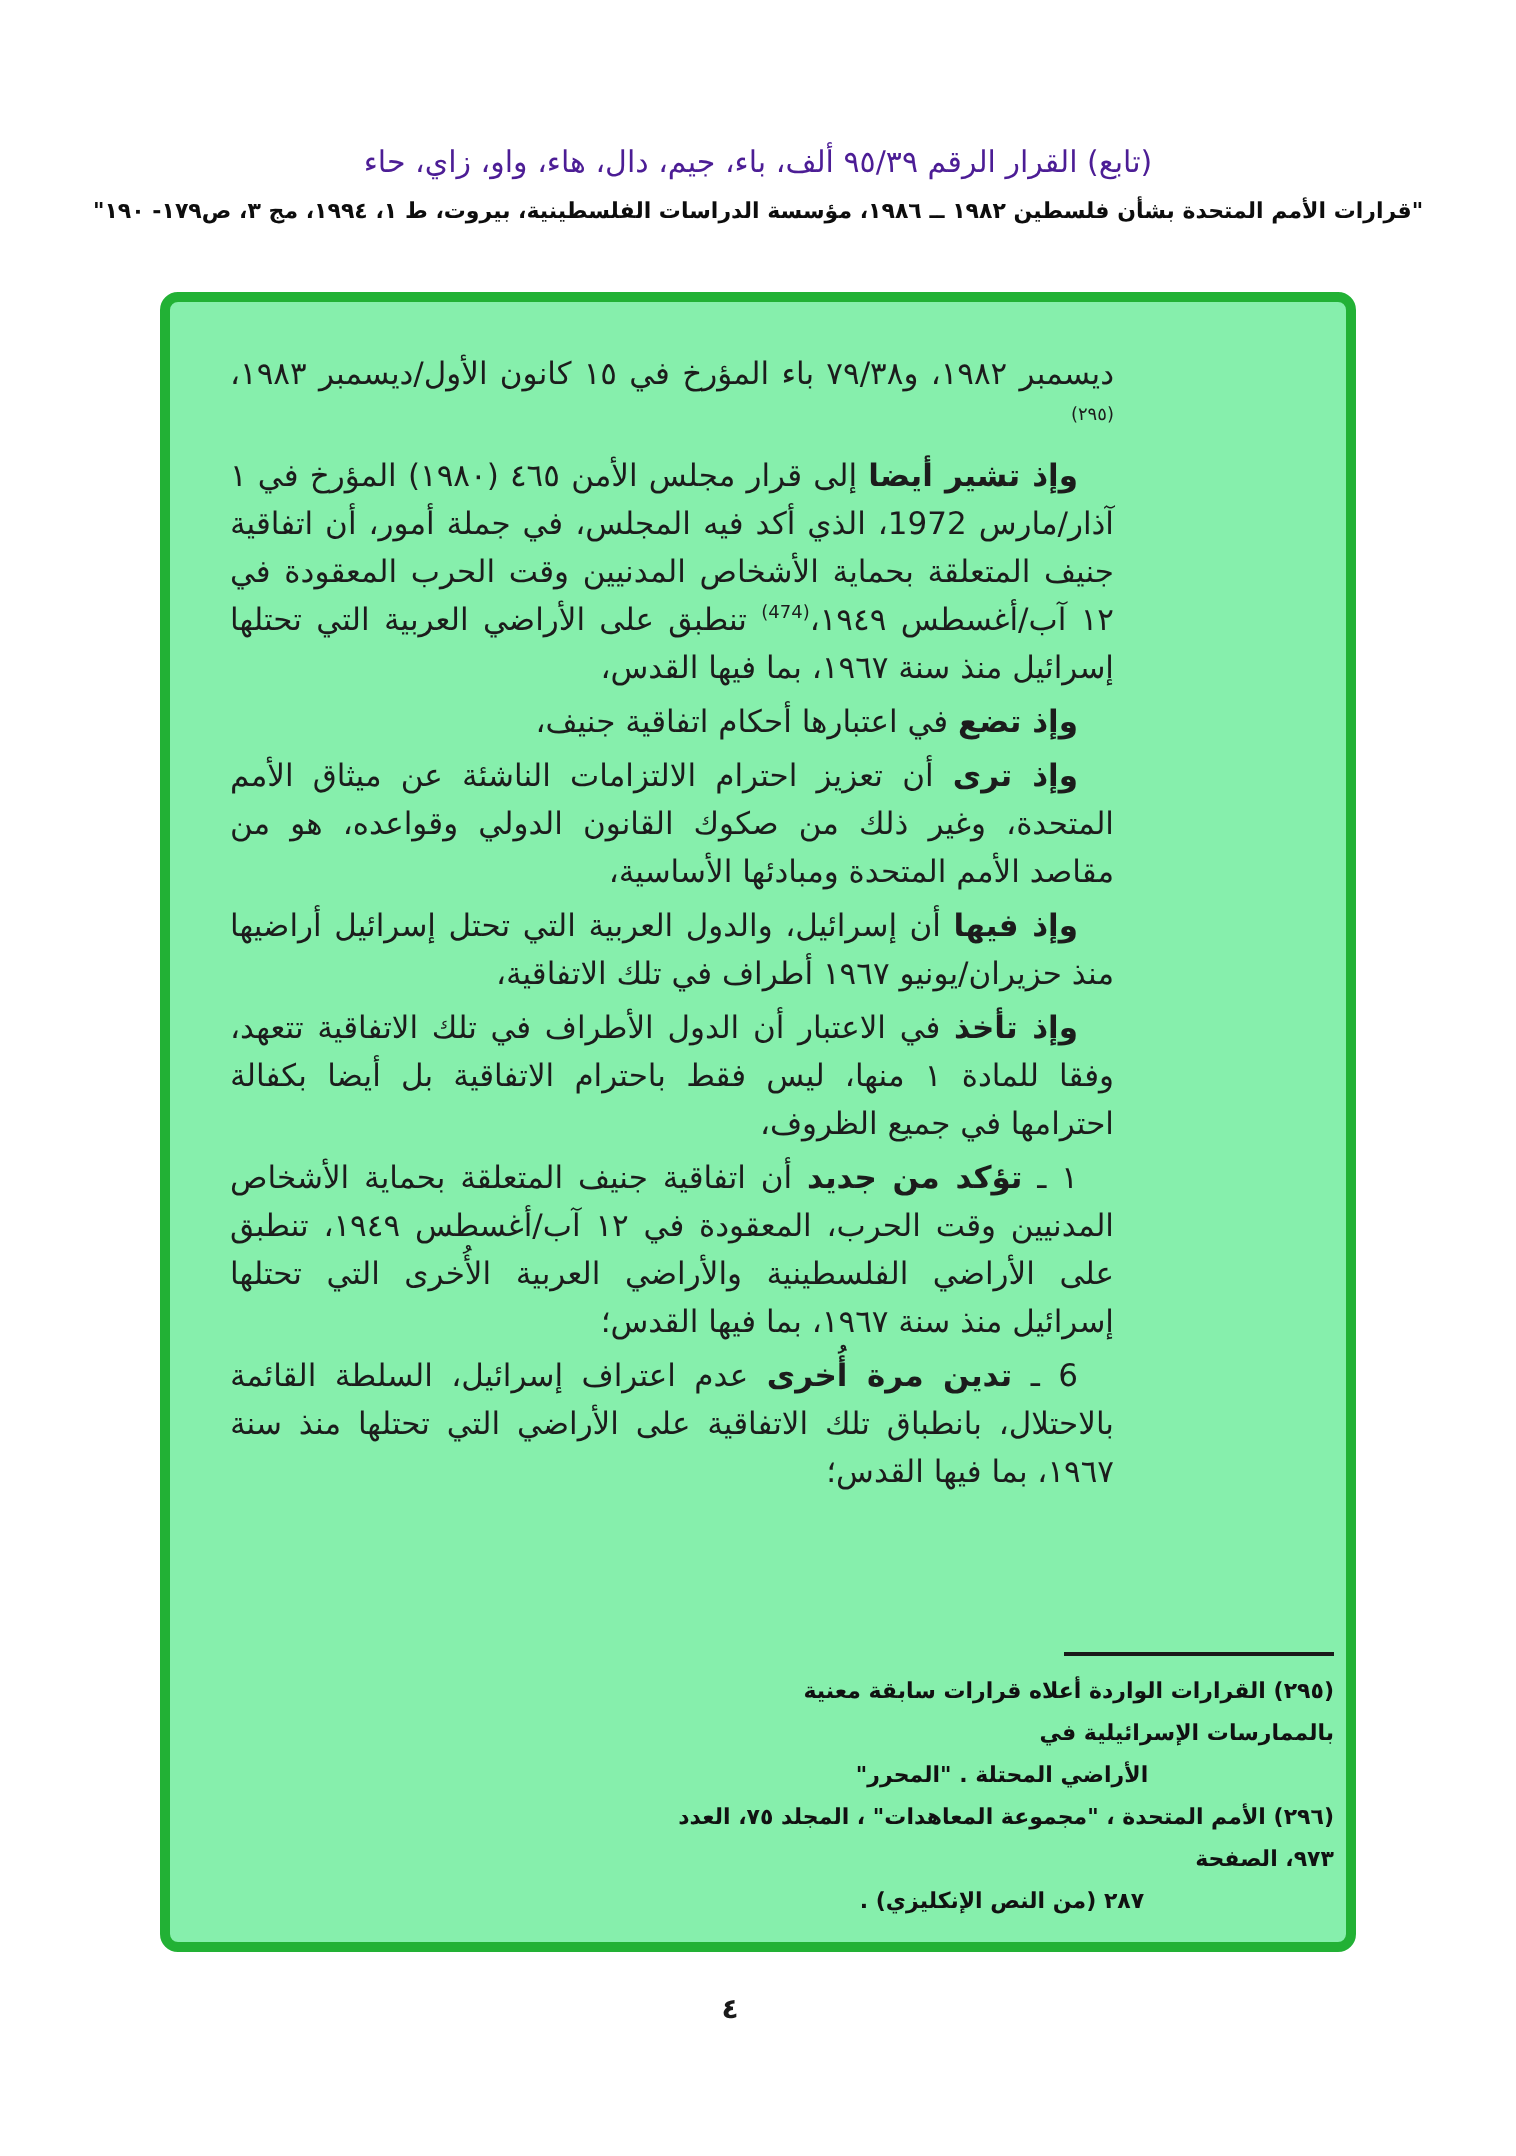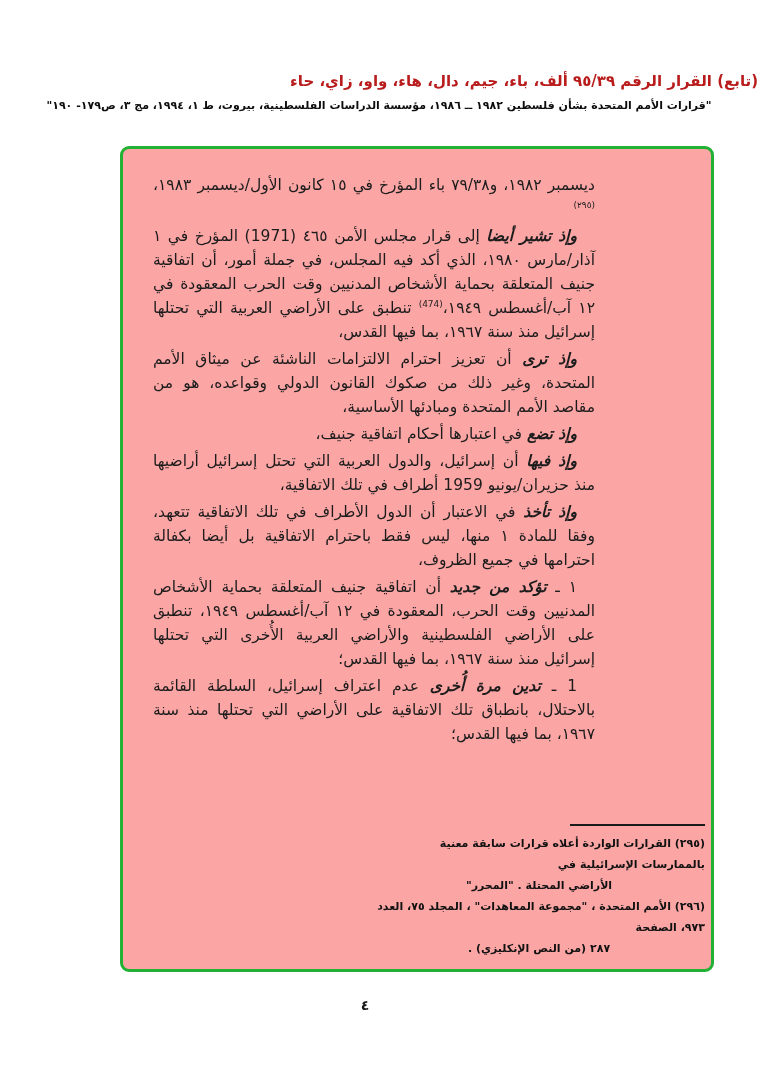--- a/index.html
+++ b/index.html
@@ -2,39 +2,39 @@
 <html><head>
 <meta charset="utf-8">
 <style>
   html,body { margin:0; padding:0; background:#ffffff; }
   .page {
     position:relative; width:758px; height:1078px; background:#ffffff;
     font-family:"DejaVu Sans", sans-serif; color:#1a1a1a; overflow:hidden;
   }
   .hdr1 {
     position:absolute; top:72px; left:0; right:0;
-    direction:rtl; text-align:right;
-    font-size:15px; font-weight:bold; color:#b91c1c; letter-spacing:0;
+    direction:rtl; text-align:center;
+    font-size:15px; font-weight:normal; color:#4c1d95; letter-spacing:0;
   }
   .hdr2 {
     position:absolute; top:99px; left:0; right:0;
     direction:rtl; text-align:center;
     font-size:11px; font-weight:bold; color:#0d0d0d;
   }
   .green-box {
     position:absolute; left:80px; top:146px; width:588px; height:820px;
-    border:3px solid #0c4a6e; border-radius:9px; background:#fca5a5; overflow:hidden;margin-left:40px;
+    border:5px solid #0c4a6e; border-radius:9px; background:#86efac; overflow:hidden;
   }
   .body-text {
     position:absolute; top:24px; right:116px; width:442px;
     direction:rtl; font-size:15.5px; line-height:24px; color:#1c1c1c;
   }
   .para { margin:0 0 3px 0; text-align:justify; }
   .para.indent { text-indent:18px; }
-  .para .bold { font-weight:bold;font-style:italic; }
+  .para .bold { font-weight:bold; }
   .para sup { font-size:9px; line-height:0; }
   .footnotes {
     position:absolute; right:6px; bottom:10px; width:332px;
     direction:rtl;
   }
   .fn-rule { width:135px; height:2px; background:#1a1a1a; margin-bottom:7px; }
   .fn { font-size:11px; font-weight:bold; line-height:21px; color:#111; }
   .fn .l-first { text-align:right; }
   .fn .l-cont  { text-align:center; }
   .page-num {
@@ -47,27 +47,27 @@
 
 <div class="page">
 
   <div class="hdr1">(تابع) القرار الرقم ٩٥/٣٩ ألف، باء، جيم، دال، هاء، واو، زاي، حاء</div>
 
   <div class="hdr2">"قرارات الأمم المتحدة بشأن فلسطين ١٩٨٢ ــ ١٩٨٦، مؤسسة الدراسات الفلسطينية، بيروت، ط ١، ١٩٩٤، مج ٣، ص١٧٩- ١٩٠"</div>
 
   <div class="green-box" style="border-color: rgb(34, 177, 53);">
     <div class="body-text">
         <p class="para"><span>ديسمبر ١٩٨٢، و٧٩/٣٨ باء المؤرخ في ١٥ كانون الأول/ديسمبر ١٩٨٣،</span><sup>(٢٩٥)</sup></p>
-        <p class="para indent"><span class="bold">وإذ تشير أيضا</span><span> إلى قرار مجلس الأمن ٤٦٥ (1971) المؤرخ في ١ آذار/مارس ١٩٨٠، الذي أكد فيه المجلس، في جملة أمور، أن اتفاقية جنيف المتعلقة بحماية الأشخاص المدنيين وقت الحرب المعقودة في ١٢ آب/أغسطس ١٩٤٩،</span><sup>(474)</sup><span> تنطبق على الأراضي العربية التي تحتلها إسرائيل منذ سنة ١٩٦٧، بما فيها القدس،</span></p>
+        <p class="para indent"><span class="bold">وإذ تشير أيضا</span><span> إلى قرار مجلس الأمن ٤٦٥ (١٩٨٠) المؤرخ في ١ آذار/مارس 1972، الذي أكد فيه المجلس، في جملة أمور، أن اتفاقية جنيف المتعلقة بحماية الأشخاص المدنيين وقت الحرب المعقودة في ١٢ آب/أغسطس ١٩٤٩،</span><sup>(474)</sup><span> تنطبق على الأراضي العربية التي تحتلها إسرائيل منذ سنة ١٩٦٧، بما فيها القدس،</span></p>
+        <p class="para indent"><span class="bold">وإذ تضع</span><span> في اعتبارها أحكام اتفاقية جنيف،</span></p>
         <p class="para indent"><span class="bold">وإذ ترى</span><span> أن تعزيز احترام الالتزامات الناشئة عن ميثاق الأمم المتحدة، وغير ذلك من صكوك القانون الدولي وقواعده، هو من مقاصد الأمم المتحدة ومبادئها الأساسية،</span></p>
-        <p class="para indent"><span class="bold">وإذ تضع</span><span> في اعتبارها أحكام اتفاقية جنيف،</span></p>
-        <p class="para indent"><span class="bold">وإذ فيها</span><span> أن إسرائيل، والدول العربية التي تحتل إسرائيل أراضيها منذ حزيران/يونيو 1959 أطراف في تلك الاتفاقية،</span></p>
+        <p class="para indent"><span class="bold">وإذ فيها</span><span> أن إسرائيل، والدول العربية التي تحتل إسرائيل أراضيها منذ حزيران/يونيو ١٩٦٧ أطراف في تلك الاتفاقية،</span></p>
         <p class="para indent"><span class="bold">وإذ تأخذ</span><span> في الاعتبار أن الدول الأطراف في تلك الاتفاقية تتعهد، وفقا للمادة ١ منها، ليس فقط باحترام الاتفاقية بل أيضا بكفالة احترامها في جميع الظروف،</span></p>
         <p class="para indent"><span>١ ـ </span><span class="bold">تؤكد من جديد</span><span> أن اتفاقية جنيف المتعلقة بحماية الأشخاص المدنيين وقت الحرب، المعقودة في ١٢ آب/أغسطس ١٩٤٩، تنطبق على الأراضي الفلسطينية والأراضي العربية الأُخرى التي تحتلها إسرائيل منذ سنة ١٩٦٧، بما فيها القدس؛</span></p>
-        <p class="para indent"><span>1 ـ </span><span class="bold">تدين مرة أُخرى</span><span> عدم اعتراف إسرائيل، السلطة القائمة بالاحتلال، بانطباق تلك الاتفاقية على الأراضي التي تحتلها منذ سنة ١٩٦٧، بما فيها القدس؛</span></p>
+        <p class="para indent"><span>6 ـ </span><span class="bold">تدين مرة أُخرى</span><span> عدم اعتراف إسرائيل، السلطة القائمة بالاحتلال، بانطباق تلك الاتفاقية على الأراضي التي تحتلها منذ سنة ١٩٦٧، بما فيها القدس؛</span></p>
       </div>
 
     <div class="footnotes">
       <div class="fn-rule" style="background: rgb(26, 26, 26);"></div>
       <div class="fn-list">
           <div class="fn">
             <div class="l-first">(٢٩٥) القرارات الواردة أعلاه قرارات سابقة معنية بالممارسات الإسرائيلية في</div>
             <div class="l-cont">الأراضي المحتلة . "المحرر"</div>
           </div>
           <div class="fn">

